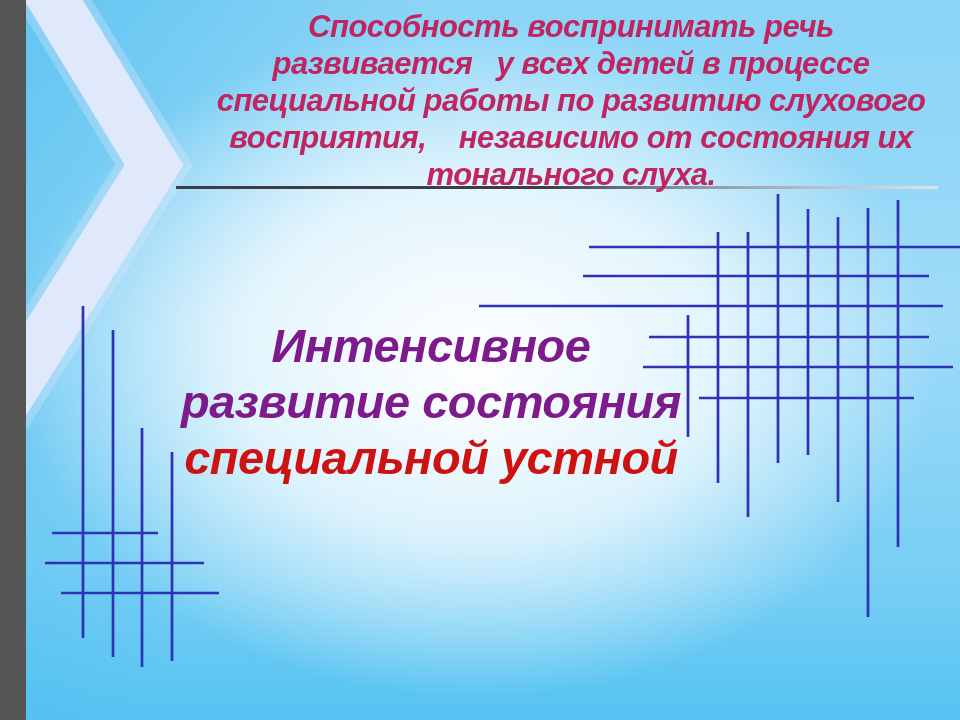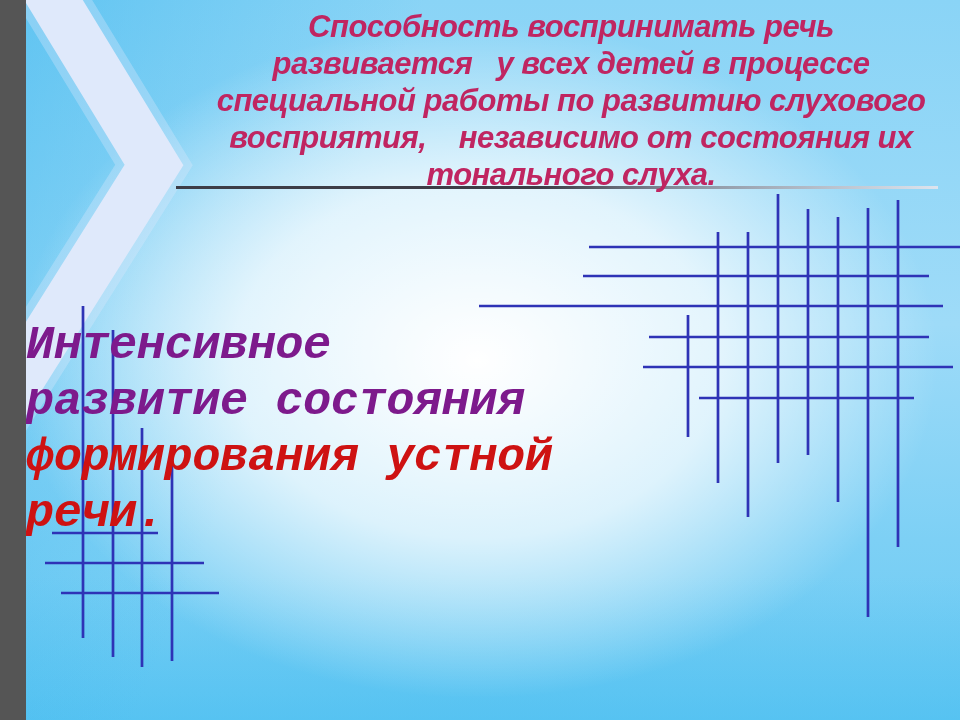--- a/index.html
+++ b/index.html
@@ -23,22 +23,22 @@
   }
   .intro{
     position:absolute;left:90px;top:8px;width:910px;z-index:2;
     text-align:center;font-style:italic;font-weight:bold;
     font-size:31px;line-height:37px;color:var(--crimson);
     letter-spacing:-0.5px;
   }
   .intro .line{white-space:pre;}
   .title{
     position:absolute;left:0px;top:318px;width:810px;z-index:2;
-    font-style:italic;font-weight:bold;
-    font-size:47px;line-height:56px;letter-spacing:-0.5px;font-family:Liberation Mono, monospace;
+    text-align:center;font-style:italic;font-weight:bold;
+    font-size:47px;line-height:56px;letter-spacing:-0.5px;
   }
   .title .line{white-space:pre;}
   .tone-purple{color:var(--purple);}
   .tone-red{color:var(--red);}
 </style>
 </head>
 <body>
 
 <div class="stage">
 
@@ -81,17 +81,16 @@
       <div class="line">Способность воспринимать речь</div>
       <div class="line">развивается   у всех детей в процессе</div>
       <div class="line">специальной работы по развитию слухового</div>
       <div class="line">восприятия,    независимо от состояния их</div>
       <div class="line">тонального слуха.</div>
     </div>
 
   <div class="title">
       <div class="line"><span class="tone-purple">Интенсивное</span></div>
       <div class="line"><span class="tone-purple">развитие состояния</span></div>
-      <div class="line"><span class="tone-red">формирования устной</span></div>
-      <div class="line"><span class="tone-red">речи.</span></div>
+      <div class="line"><span class="tone-red">специальной устной</span></div>
     </div>
 
 </div>
 
 </body></html>

